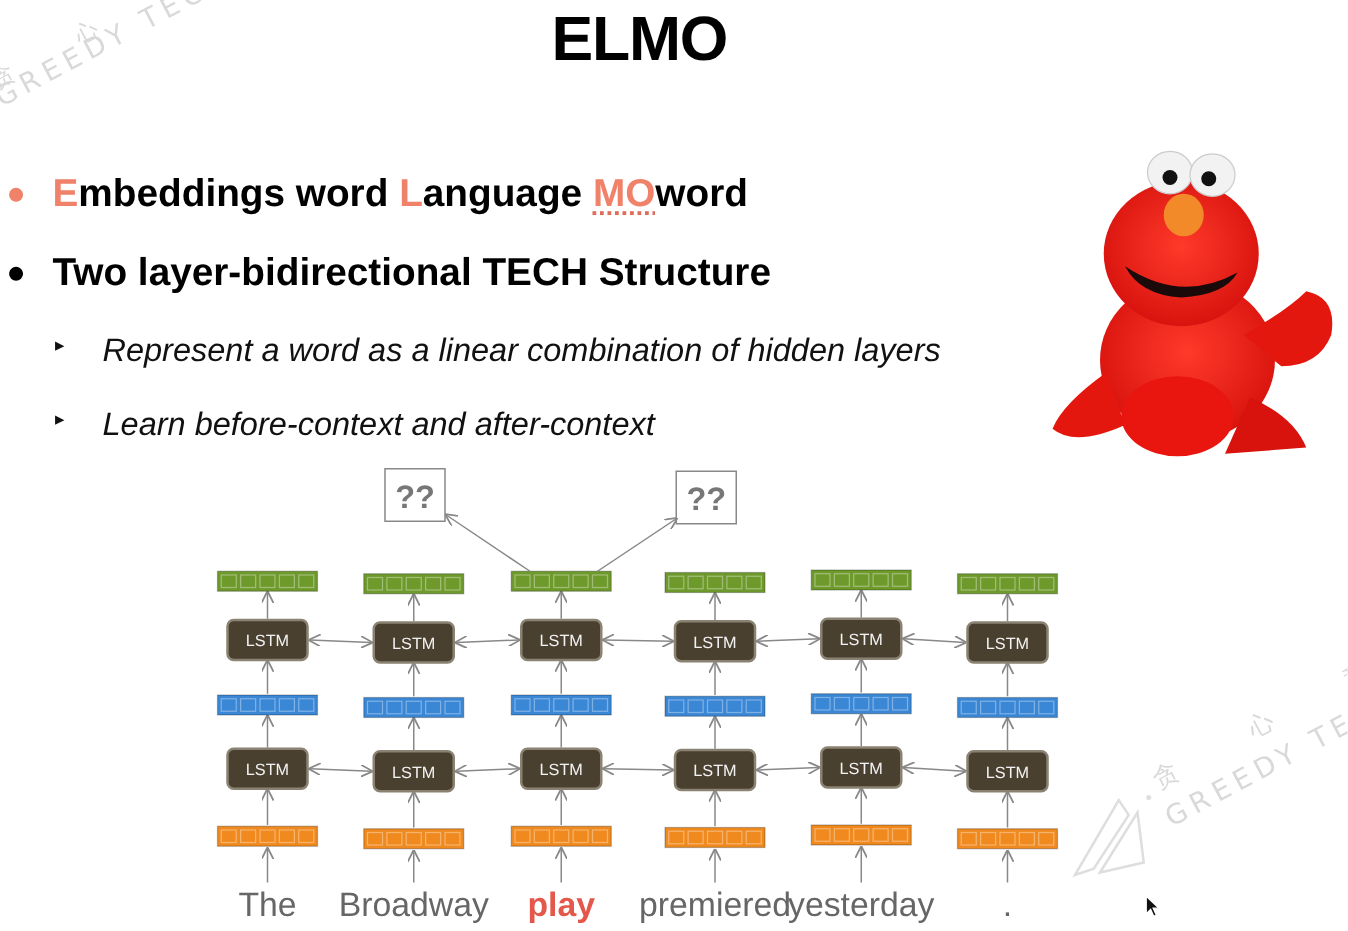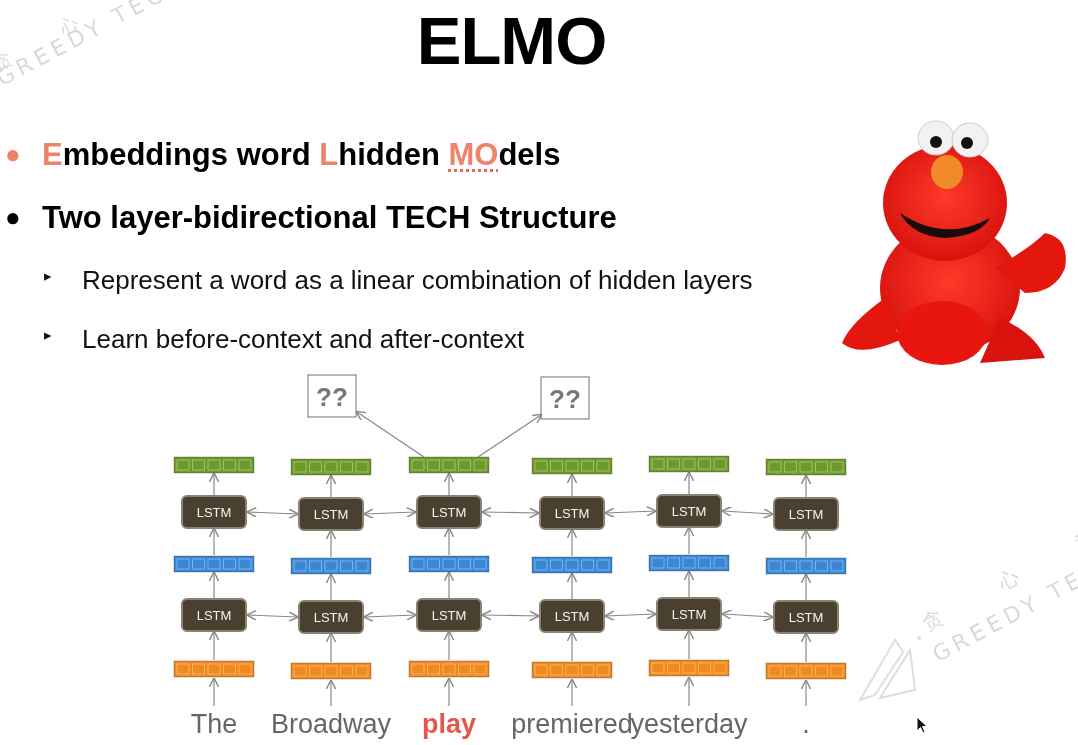--- a/index.html
+++ b/index.html
@@ -12,38 +12,38 @@
     position: absolute; color: #d9d9d9; font-family: "DejaVu Sans", sans-serif;
     font-size: 22px; letter-spacing: 5px; transform-origin: left bottom;
     white-space: nowrap; pointer-events: none;
   }
   .wm-top { left: 4px; top: 66px; transform: rotate(-28deg); }
   .wm-top-cn { left: 0px; top: 52px; transform: rotate(-28deg); font-size: 18px; letter-spacing: 26px; }
   .wm-bot { left: 940px; top: 642px; transform: rotate(-28deg); }
   .wm-bot-cn { left: 930px; top: 610px; transform: rotate(-28deg); font-size: 20px; letter-spacing: 30px; }
   .title {
     position: absolute; left: 0; width: 1023px; top: 2px; text-align: center;
-    font-size: 67px; font-weight: bold; color: #000; letter-spacing: -1px;
+    font-size: 50px; font-weight: bold; color: #000; letter-spacing: -1px;
   }
   .bullet {
     position: absolute; left: 0; font-weight: bold; font-size: 31px; color: #000;
     white-space: nowrap;
   }
   .bullet .dot { position: absolute; left: 5px; font-size: 26px; top: 2px; }
   .bullet .txt { position: absolute; left: 42px; }
   .b1 { top: 137px; }
   .b1 .dot { color: #f0826a; }
   .hl { color: #f0826a; }
   .mo { color: #f0826a; text-decoration: underline dotted #e06c5a; text-underline-offset: 4px; }
   .b2 { top: 200px; }
   .sub {
     position: absolute; left: 0; font-size: 26px; color: #111; white-space: nowrap;
   }
   .sub .tri { position: absolute; left: 44px; top: 2px; font-size: 15px; }
-  .sub .txt { position: absolute; left: 82px; }
+  .sub .txt { position: absolute; left: 82px; font-style: italic; }
   .s1 { top: 265px; }
   .s2 { top: 324px; }
   .elmo { position: absolute; left: 830px; top: 118px; width: 248px; height: 250px; }
   svg.diagram { position: absolute; left: 0; top: 0; }
   .cursor { position: absolute; left: 916px; top: 716px; }
 </style>
 </head>
 <body>
 
 <div class="wm wm-top-cn">贪 心 科</div>
@@ -52,21 +52,21 @@
 <div class="wm wm-bot">GREEDY TECH</div>
 <svg style="position:absolute;left:855px;top:630px" width="90" height="80">
   <path d="M5 70 L40 10 L48 22 L20 65 Z M25 68 L55 20 L60 60 Z" fill="none" stroke="#dedede" stroke-width="2"></path>
   <circle cx="64" cy="8" r="2" fill="#dedede"></circle>
 </svg>
 
 <div class="title">ELMO</div>
 
 <div class="bullet b1">
   <span class="dot">●</span>
-  <span class="txt"><span class="hl">E</span><span>mbeddings word </span><span class="hl">L</span><span>hidden </span><span class="mo">MO</span><span>dels</span></span>
+  <span class="txt"><span class="hl">E</span><span>mbeddings word </span><span class="hl">L</span><span>anguage </span><span class="mo">MO</span><span>word</span></span>
 </div>
 
 <div class="bullet b2">
   <span class="dot">●</span>
   <span class="txt">Two layer-bidirectional TECH Structure</span>
 </div>
 
 <div class="sub s1">
   <span class="tri">▸</span>
   <span class="txt">Represent a word as a linear combination of hidden layers</span>

